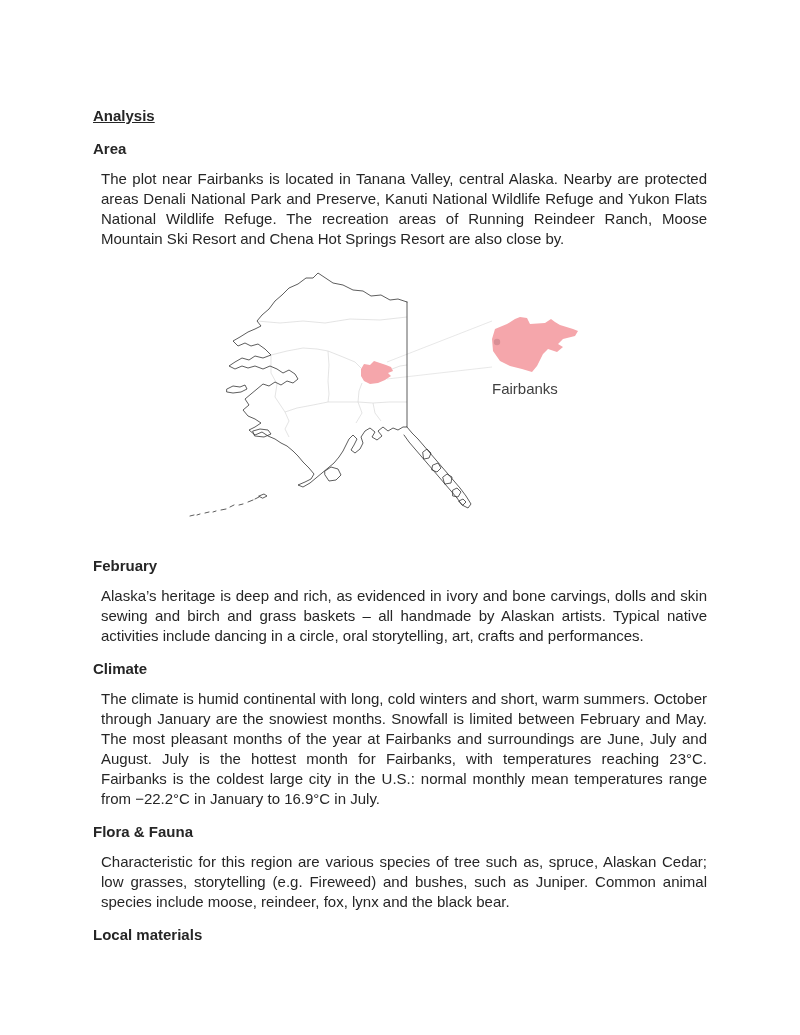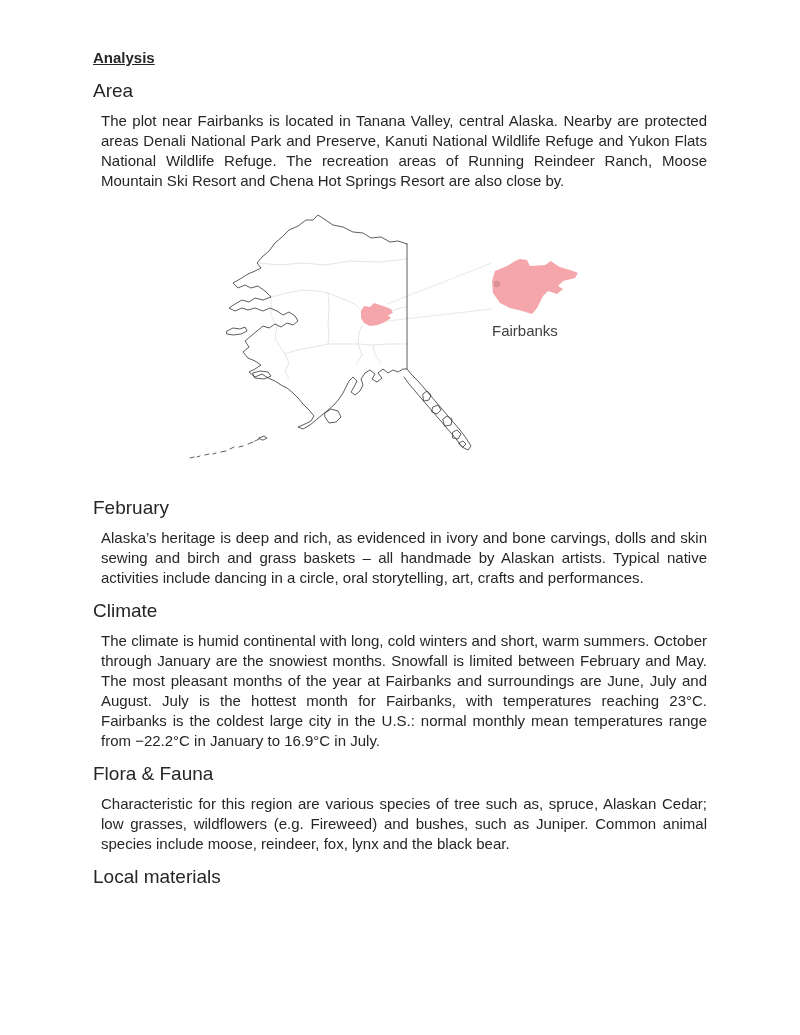--- a/index.html
+++ b/index.html
@@ -2,36 +2,36 @@
 <html><head>
 <meta charset="utf-8">
 <style>
   html,body{margin:0;padding:0;background:#ffffff;}
   .page{
     position:relative;
     width:800px;
     height:1035px;
     background:#ffffff;
     box-sizing:border-box;
-    padding:48px 93px 0 93px;
+    padding:106px 93px 0 93px;
     font-family:"Liberation Sans", sans-serif;
     color:#262626;
     overflow:hidden;
   }
   h1{
     font-size:15px;
     line-height:19px;
     font-weight:bold;
     text-decoration:underline;
     margin:0 0 14px 0;
   }
   h2{
-    font-size:19px;
+    font-size:15px;
     line-height:19px;
-    font-weight:normal;
+    font-weight:bold;
     margin:0 0 11px 0;
   }
   p{
     font-size:15px;
     line-height:20px;
     margin:0 0 13px 8px;
     text-align:justify;
   }
   .map-figure{
     margin:20px 0 17px 92px;
@@ -127,20 +127,20 @@
     <p>Alaska’s heritage is deep and rich, as evidenced in ivory and bone carvings, dolls and skin sewing and birch and grass baskets – all handmade by Alaskan artists. Typical native activities include dancing in a circle, oral storytelling, art, crafts and performances.</p>
   </section>
 
   <section>
     <h2>Climate</h2>
     <p>The climate is humid continental with long, cold winters and short, warm summers. October through January are the snowiest months. Snowfall is limited between February and May. The most pleasant months of the year at Fairbanks and surroundings are June, July and August. July is the hottest month for Fairbanks, with temperatures reaching 23°C. Fairbanks is the coldest large city in the U.S.: normal monthly mean temperatures range from −22.2°C in January to 16.9°C in July.</p>
   </section>
 
   <section>
     <h2>Flora &amp; Fauna</h2>
-    <p>Characteristic for this region are various species of tree such as, spruce, Alaskan Cedar; low grasses, wildflowers (e.g. Fireweed) and bushes, such as Juniper. Common animal species include moose, reindeer, fox, lynx and the black bear.</p>
+    <p>Characteristic for this region are various species of tree such as, spruce, Alaskan Cedar; low grasses, storytelling (e.g. Fireweed) and bushes, such as Juniper. Common animal species include moose, reindeer, fox, lynx and the black bear.</p>
   </section>
 
   <section>
     <h2>Local materials</h2>
   </section>
 
 </div>
 
 </body></html>

